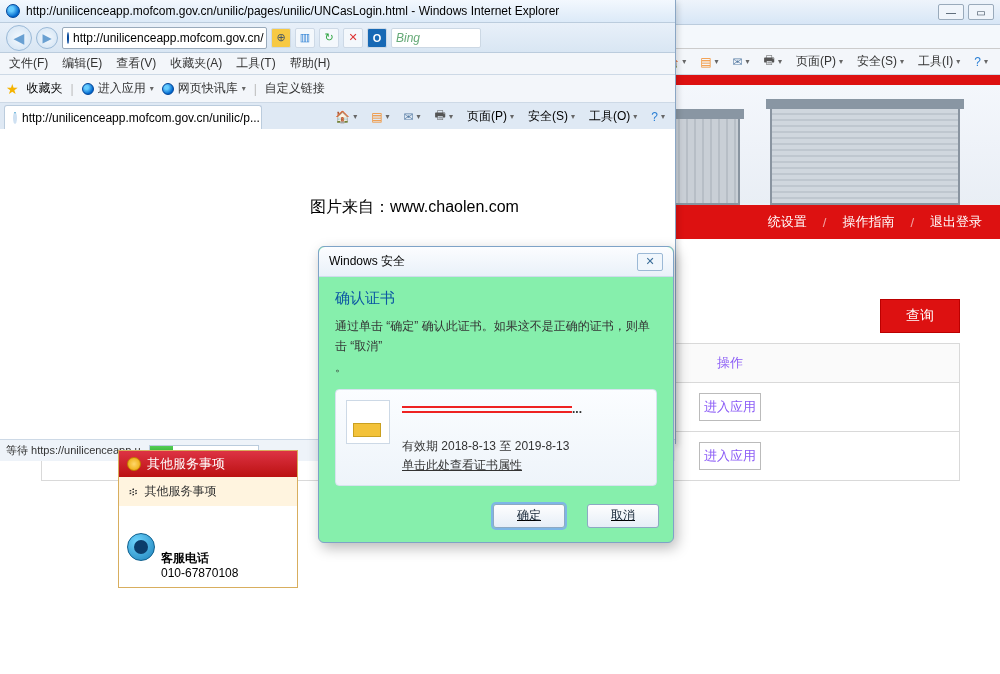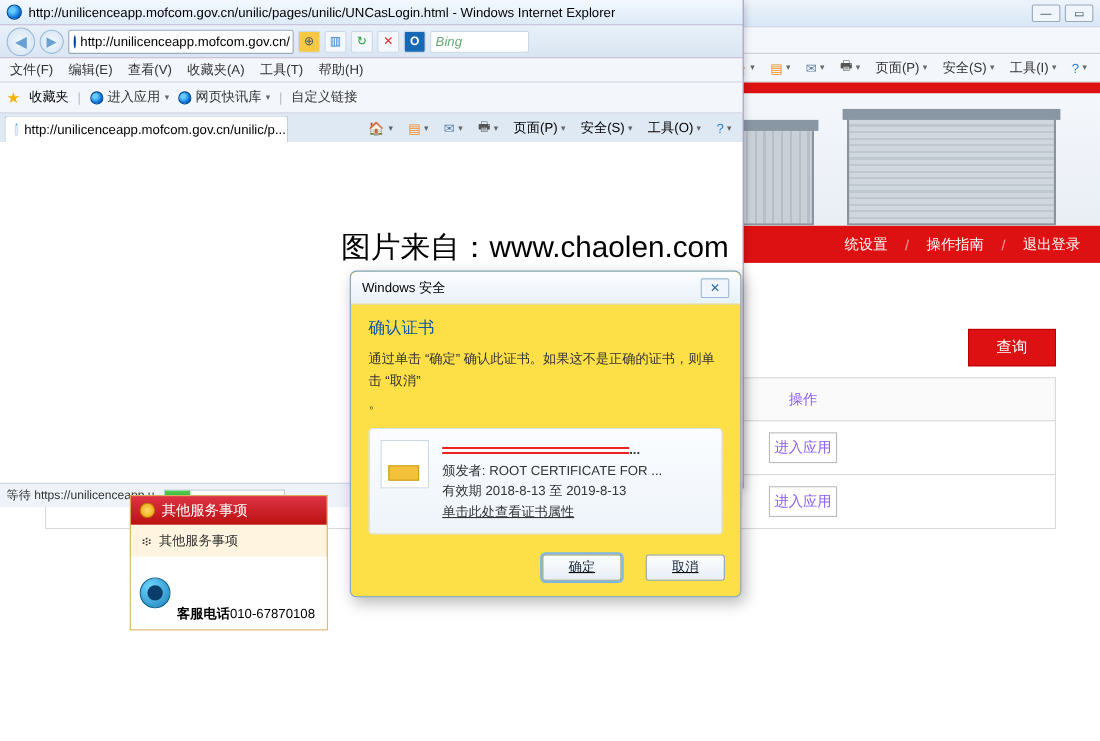--- a/index.html
+++ b/index.html
@@ -47,35 +47,35 @@
 .tabrow{height:26px;background:#dfe9f4;display:flex;align-items:flex-end;}
 .ietab{height:24px;max-width:258px;background:#fff;border:1px solid #bcd;border-bottom:none;border-radius:3px 3px 0 0;display:flex;align-items:center;gap:5px;padding:0 8px;margin-left:4px;white-space:nowrap;overflow:hidden;}
 .tab-spin{width:12px;height:12px;border:2px solid #cfe1f2;border-top-color:#39c;border-radius:50%;}
 .cmdbar2{flex:1;display:flex;align-items:center;justify-content:flex-end;gap:6px;padding-right:6px;}
 .fg-body{height:310px;background:#fff;}
 .fg-status{height:22px;background:#eef3f9;border-top:1px solid #cdd9e6;display:flex;align-items:center;padding:0 6px;gap:8px;font-size:11px;color:#333;}
 .progress{width:110px;height:12px;border:1px solid #bcd;background:#fff;position:relative;}
 .progress>div{position:absolute;left:0;top:0;bottom:0;width:22%;background:linear-gradient(#5c5,#2a2);}
 
 
-.wm{position:absolute;left:310px;top:207px;font-size:27px;color:#000;z-index:40;white-space:nowrap;}
+.wm{position:absolute;left:310px;top:197px;font-size:16px;color:#000;z-index:40;white-space:nowrap;}
 
 
 .side{position:absolute;left:118px;top:450px;width:180px;border:1px solid #d8ae5e;background:#fff4df;}
 .side-head{height:26px;background:linear-gradient(#d34,#b11);color:#fff;display:flex;align-items:center;gap:6px;padding:0 8px;font-size:13px;}
 .ribbon{width:14px;height:14px;border-radius:50%;background:radial-gradient(#ffd86b,#e9a400);border:1px solid #c17f00;}
 .side-row{padding:6px 10px;display:flex;align-items:center;gap:6px;color:#333;}
 .dots{letter-spacing:1px;}
 .phone-row{display:flex;align-items:center;gap:6px;padding:6px 8px;background:#fff;}
 .phone-ic{width:28px;height:28px;border-radius:50%;background:radial-gradient(circle at 35% 30%,#6fd6ff,#1b7fb8);border:1px solid #0d5f8e;position:relative;}
 .phone-ic::after{content:"";position:absolute;left:6px;top:6px;width:14px;height:14px;background:#0b3d6b;border-radius:50%;}
-.phone-txt{display:flex;flex-direction:row;line-height:1.25;margin-top:39px;}
-
-
-.dlg{position:absolute;left:318px;top:246px;width:356px;background:#fde047;border:1px solid #7ea3c7;border-radius:6px;box-shadow:3px 5px 14px rgba(0,0,0,.28);font-size:12px;z-index:60;}
+.phone-txt{display:flex;flex-direction:column;line-height:1.25;margin-top:39px;}
+
+
+.dlg{position:absolute;left:318px;top:246px;width:356px;background:#86efac;border:1px solid #7ea3c7;border-radius:6px;box-shadow:3px 5px 14px rgba(0,0,0,.28);font-size:12px;z-index:60;}
 .dlg-title{height:30px;display:flex;align-items:center;justify-content:space-between;padding:0 10px;background:linear-gradient(#fcfdff,#e9f1f9);border-bottom:1px solid #cfdceb;border-radius:6px 6px 0 0;}
 .dlg-x{width:26px;height:18px;border:1px solid #9cb9d6;border-radius:2px;background:#f0f6fc;display:flex;align-items:center;justify-content:center;color:#3a6d99;font-size:11px;}
 .dlg-body{padding:12px 16px 8px 16px;}
 .dlg-h{color:#0b57a3;font-size:15px;margin-bottom:8px;}
 .dlg-msg{color:#333;line-height:1.7;}
 .cert-box{margin-top:12px;border:1px solid #d7e3ef;border-radius:4px;background:linear-gradient(#fbfdff,#eef4fa);padding:10px;display:flex;gap:12px;align-items:flex-start;}
 .cert-ic{width:44px;height:44px;border:1px solid #cdd9e6;background:#fff;position:relative;}
 .cert-ic::after{content:"";position:absolute;left:6px;top:22px;width:26px;height:12px;background:#f3c23a;border:1px solid #caa020;}
 .cert-txt{font-size:12px;color:#333;line-height:1.55;flex:1;}
 .red-strike{display:inline-block;width:170px;height:10px;background:repeating-linear-gradient(0deg,#e22 0 2px,transparent 2px 5px);}
@@ -311,21 +311,21 @@
   <div class="dlg-body">
     <div class="dlg-h">确认证书</div>
     <div class="dlg-msg">
       <span>通过单击 “确定” 确认此证书。如果这不是正确的证书，则单击 “取消”</span><br>
       <span>。</span>
     </div>
     <div class="cert-box">
       <div class="cert-ic"></div>
       <div class="cert-txt">
         <span class="red-strike"></span><b>...</b><br>
-        <span>颁发者: ROOT CERTIFICATE FOR ...</span><br>
+        <br>
         <span>有效期 2018-8-13 至 2019-8-13</span><br>
         <span class="cert-link">单击此处查看证书属性</span>
       </div>
     </div>
   </div>
   <div class="dlg-btns">
     <div class="dlg-btn primary">确定</div>
     <div class="dlg-btn">取消</div>
   </div>
 </div>

